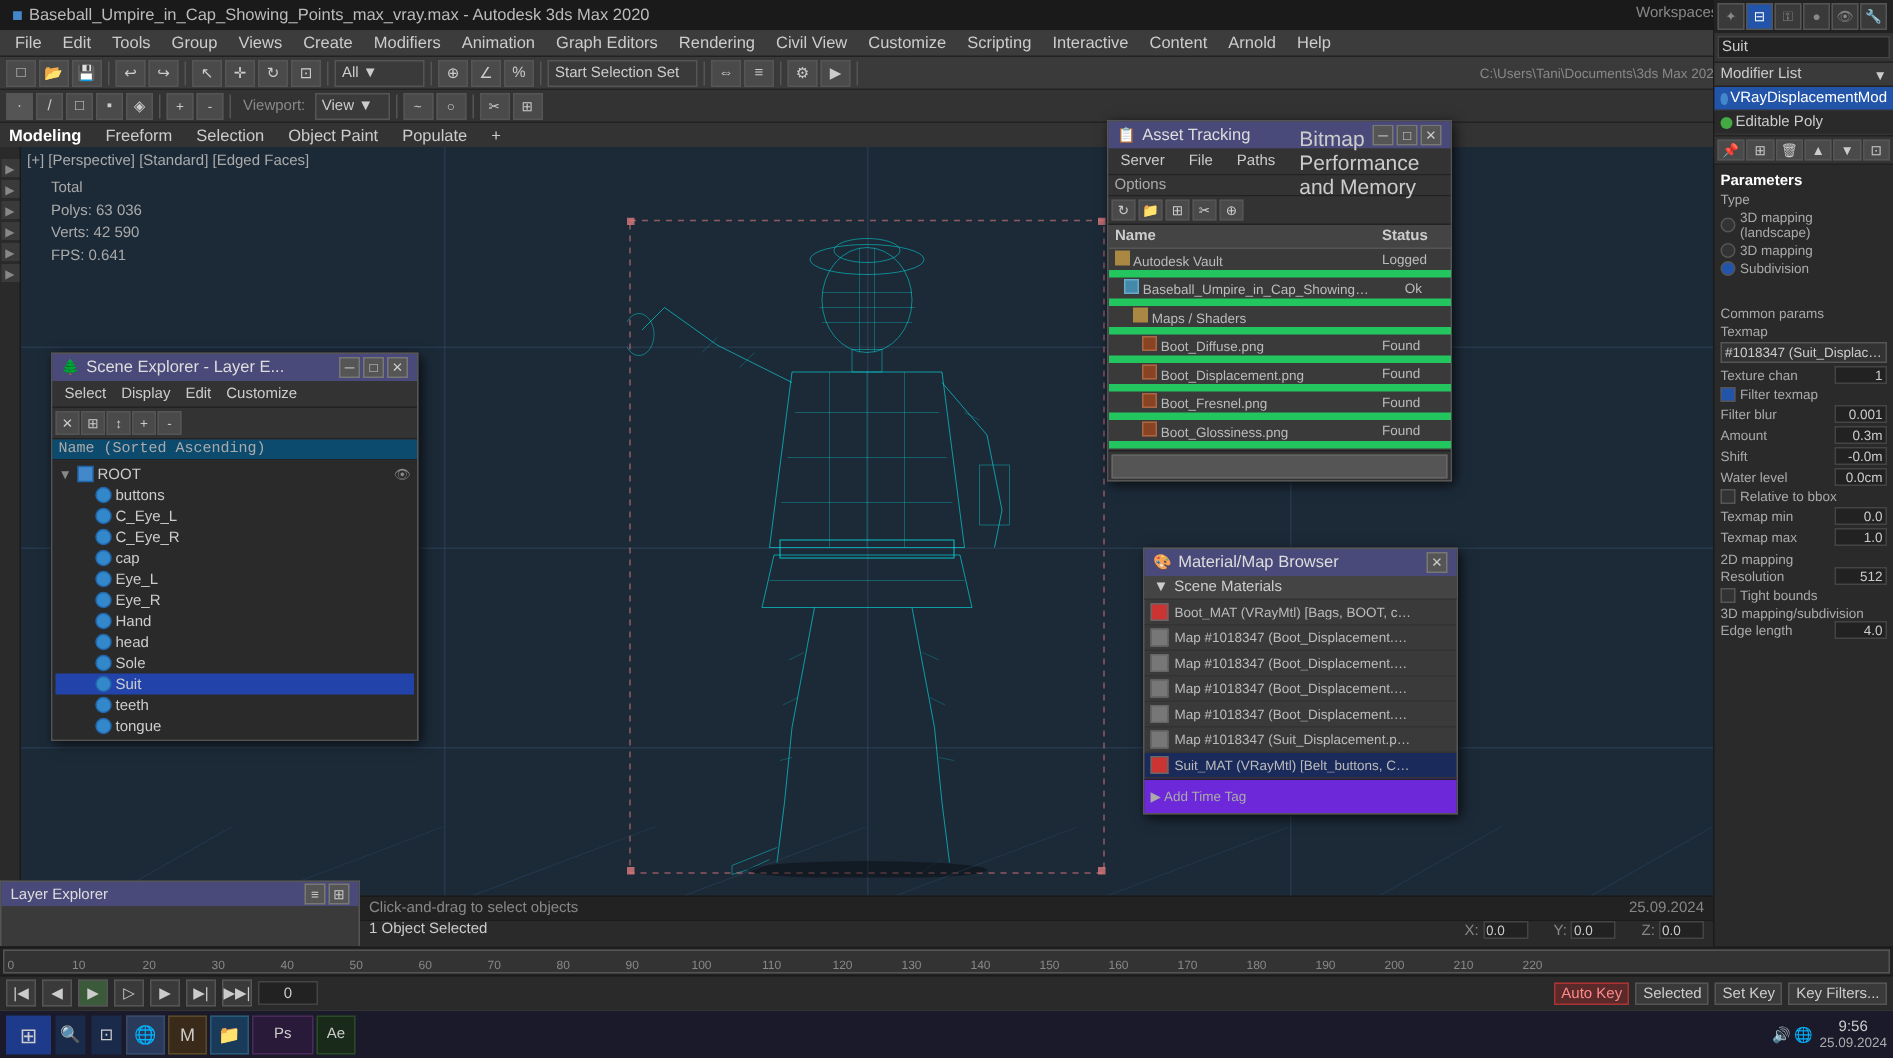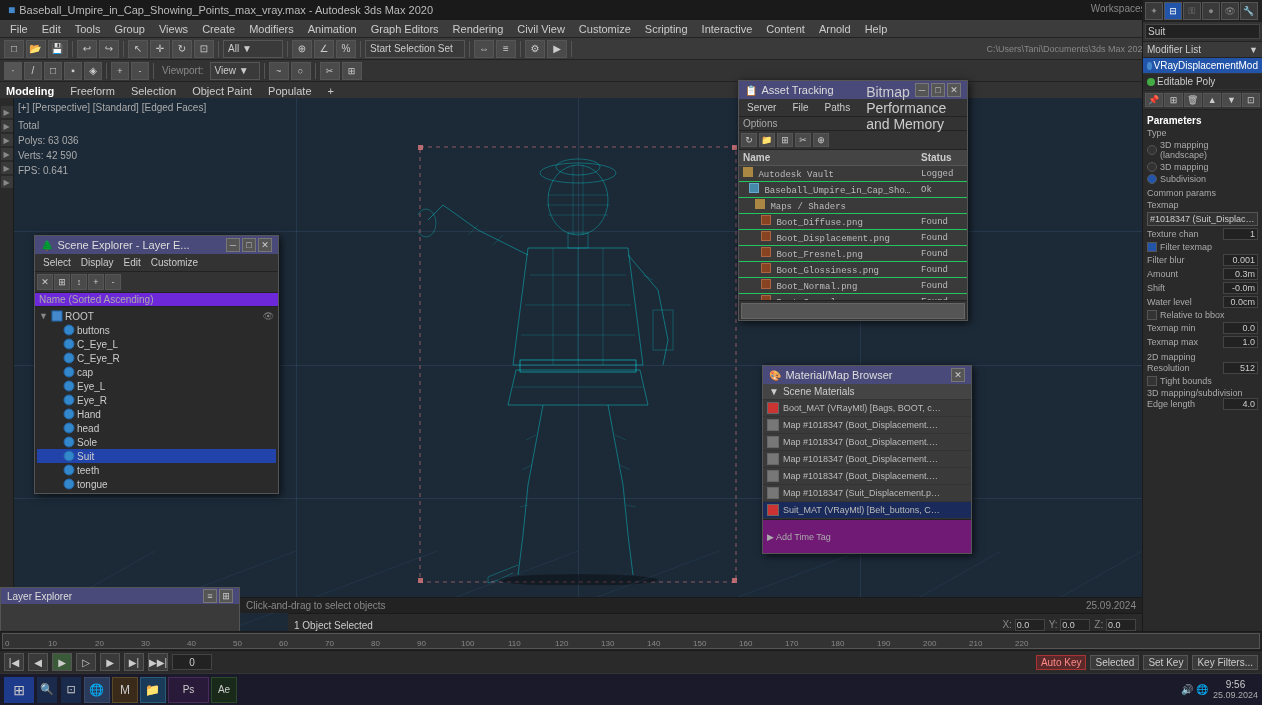--- a/index.html
+++ b/index.html
@@ -167,23 +167,24 @@
     .se-toolbar {
       display: flex; align-items: center; gap: 1px;
       padding: 2px;
       background: #333;
       border-bottom: 1px solid #222;
     }
     .se-tb-btn { width: 16px; height: 16px; background: #4a4a4a; border: 1px solid #555; display: flex; align-items: center; justify-content: center; font-size: 9px; color: #ccc; cursor: pointer; }
 
     .se-header {
       display: flex; align-items: center;
-      background: #6d28d9; padding: 1px 4px;
+      background: #0c4a6e; padding: 1px 4px;
       font-size: 10px; color: #aaa;
       border-bottom: 1px solid #222;
+      font-family: Liberation Mono, monospace;
     }
 
     .tree-item {
       display: flex; align-items: center;
       padding: 1px 2px; font-size: 10px; color: #ccc;
       cursor: pointer; gap: 2px;
     }
     .tree-item.selected { background: #2244aa; }
     .tree-expand { width: 10px; color: #888; font-size: 9px; }
     .tree-vis { color: #888; font-size: 9px; margin-left: auto; }
@@ -209,26 +210,26 @@
       border-collapse: collapse;
     }
     .at-table th {
       background: #444; color: #ccc; font-size: 10px;
       padding: 2px 4px; text-align: left;
       border-bottom: 1px solid #555;
     }
     .at-table td {
       font-size: 9px; color: #bbb;
       padding: 1px 4px;
-      border-bottom: 1px solid #22c55e;
+      border-bottom: 5px solid #22c55e;
       white-space: nowrap; overflow: hidden;
-      max-width: 160px; text-overflow: ellipsis; font-family: Liberation Mono, monospace;
+      max-width: 160px; text-overflow: ellipsis;
     }
     .status-found { color: #88cc88; }
-    .status-ok { color: #88aacc; }
+    .status-ok { color: #88aacc; text-align: center; }
     .status-logged { color: #ccaa44; }
     .file-icon-img { display: inline-block; width: 10px; height: 10px; background: #884422; border: 1px solid #aa6644; }
     .file-icon-vray { display: inline-block; width: 10px; height: 10px; background: #4488aa; border: 1px solid #66aacc; }
     .folder-icon { display: inline-block; width: 10px; height: 10px; background: #aa8844; }
 
     
     #mat-browser {
       left: 762px; top: 365px;
       width: 210px;
     }
@@ -557,21 +558,21 @@
     <div class="grid-line-h" style="top:50%;"></div>
     <div class="grid-line-h" style="top:75%;"></div>
     <div class="grid-line-v" style="left:25%;"></div>
     <div class="grid-line-v" style="left:50%;"></div>
     <div class="grid-line-v" style="left:75%;"></div>
 
     <div class="vp-label-overlay">
       <div style="font-size:10px;color:#aaa;">[+] [Perspective] [Standard] [Edged Faces]</div>
     </div>
 
-    <div class="vp-stats" style="top:20px;left:4px;">
+    <div class="vp-stats" style="top:20px;left:20px;">
       <div>Total</div>
       <div><span>Polys:</span> <span>63 036</span></div>
       <div><span>Verts:</span> <span>42 590</span></div>
       <div><span>FPS:</span> <span>0.641</span></div>
     </div>
 
     <svg id="figure-svg" width="320" height="440" viewBox="0 0 320 440">
 
       <defs>
         <linearGradient id="bgGrad" x1="0" y1="0" x2="0" y2="1">
@@ -706,21 +707,21 @@
       </div>
       <div class="cmd-param-check">
         <span class="radio-box"></span>
         <span>3D mapping</span>
       </div>
       <div class="cmd-param-check">
         <span class="radio-box on"></span>
         <span>Subdivision</span>
       </div>
 
-      <div class="cmd-param-row" style="margin-top:4px;">
+      <div class="cmd-param-row" style="margin-top:20px;">
         <span class="cmd-param-label" style="color:#aaa;font-size:9px;">Common params</span>
       </div>
 
       <div class="cmd-param-row">
         <span class="cmd-param-label">Texmap</span>
       </div>
       <div style="background:#333;border:1px solid #555;color:#ccc;font-size:9px;padding:1px 2px;margin-bottom:2px;overflow:hidden;text-overflow:ellipsis;white-space:nowrap;">#1018347 (Suit_Displacement</div>
 
       <div class="cmd-param-row">
         <span class="cmd-param-label">Texture chan</span>
@@ -902,21 +903,21 @@
       <div class="mb-item">
         <div class="mb-swatch mb-swatch-gray"></div>
         <span class="mb-item-text">Map #1018347 (Suit_Displacement.png) [Suit]</span>
       </div>
       <div class="mb-item" style="background:#1a2a5a;">
         <div class="mb-swatch mb-swatch-red"></div>
         <span class="mb-item-text">Suit_MAT (VRayMtl) [Belt_buttons, C_Eye_L, C...</span>
       </div>
     </div>
 
-    <div style="height:34px;background:#701a75;border-top:1px solid #222;display:flex;align-items:center;padding:0 4px;text-align:center;">
+    <div style="height:23px;background:#6d28d9;border-top:1px solid #222;display:flex;align-items:center;padding:0 4px;text-align:center;">
       <span style="font-size:9px;color:#aaa;">▶ Add Time Tag</span>
     </div>
   </div>
 
   <div class="float-panel" id="scene-explorer">
     <div class="float-panel-title">
       <div style="display:flex;align-items:center;gap:4px;">
         <span class="panel-icon">🌲</span>
         <span>Scene Explorer - Layer E...</span>
       </div>
@@ -1091,21 +1092,21 @@
       <div class="anim-btn">▶▶|</div>
       <input class="anim-field" type="text" value="0" style="">
       <div style="flex:1;"></div>
       <div class="status-btn" style="background:#5a2a2a;border-color:#aa3333;color:#ff8888;">Auto Key</div>
       <div class="status-btn">Selected</div>
       <div class="status-btn">Set Key</div>
       <div class="status-btn">Key Filters...</div>
     </div>
   </div>
 
-  <div style="position:absolute;bottom:42px;left:240px;right:120px;height:18px;background:#2a2a2a;border-top:1px solid #1a1a1a;display:flex;align-items:flex-end;padding:0 6px;gap:4px;margin-left:48px;">
+  <div style="position:absolute;bottom:42px;left:240px;right:120px;height:18px;background:#2a2a2a;border-top:1px solid #1a1a1a;display:flex;align-items:flex-start;padding:0 6px;gap:17px;">
     <span style="color:#ccc;font-size:10px;">1 Object Selected</span>
     <div style="flex:1;"></div>
     <span style="font-size:10px;color:#888;">X: <input type="text" value="0.0" style="width: 30px; background: rgb(34, 34, 34); border: 1px solid rgb(68, 68, 68); color: rgb(204, 204, 204); font-size: 9px; padding: 0px 1px;"></span>
     <span style="font-size:10px;color:#888;">Y: <input type="text" value="0.0" style="width: 30px; background: rgb(34, 34, 34); border: 1px solid rgb(68, 68, 68); color: rgb(204, 204, 204); font-size: 9px; padding: 0px 1px;"></span>
     <span style="font-size:10px;color:#888;">Z: <input type="text" value="0.0" style="width: 30px; background: rgb(34, 34, 34); border: 1px solid rgb(68, 68, 68); color: rgb(204, 204, 204); font-size: 9px; padding: 0px 1px;"></span>
   </div>
 
   <div style="position:absolute;bottom:60px;left:240px;right:120px;height:16px;background:#222;border-top:1px solid #1a1a1a;display:flex;align-items:center;padding:0 6px;">
     <span style="font-size:10px;color:#888;">Click-and-drag to select objects</span>
     <span style="margin-left:auto;font-size:10px;color:#888;">25.09.2024</span>

